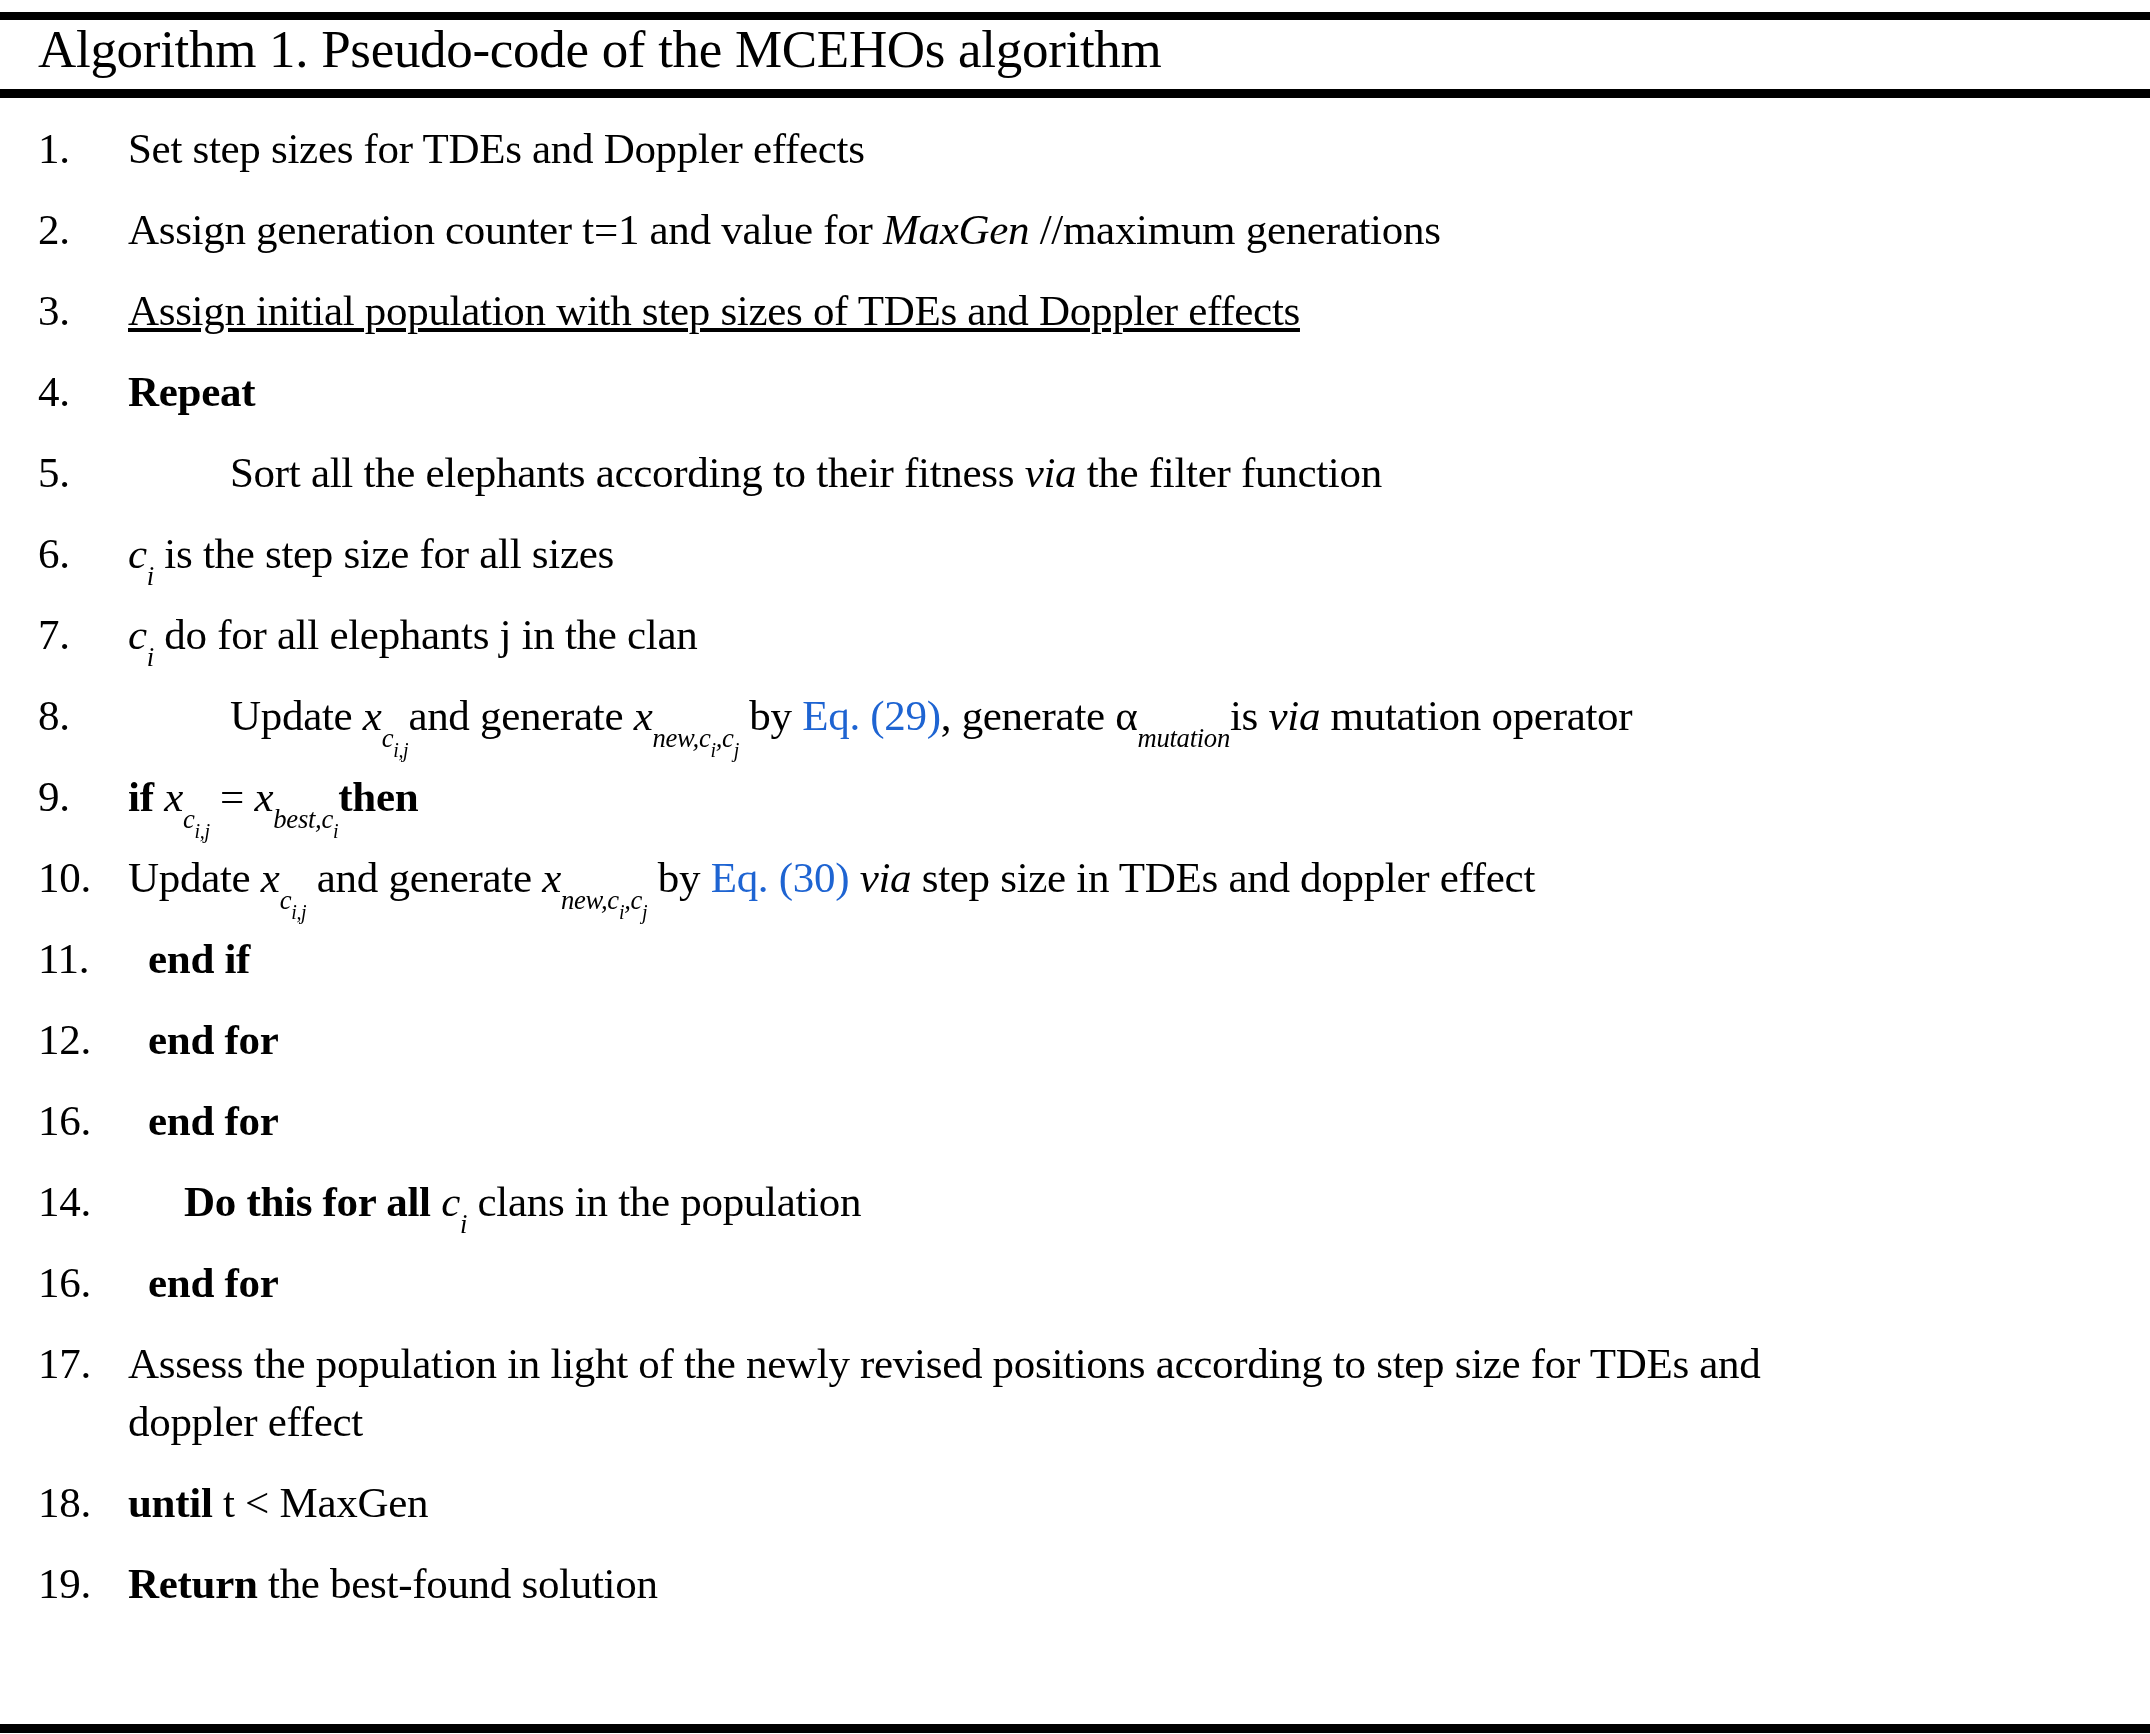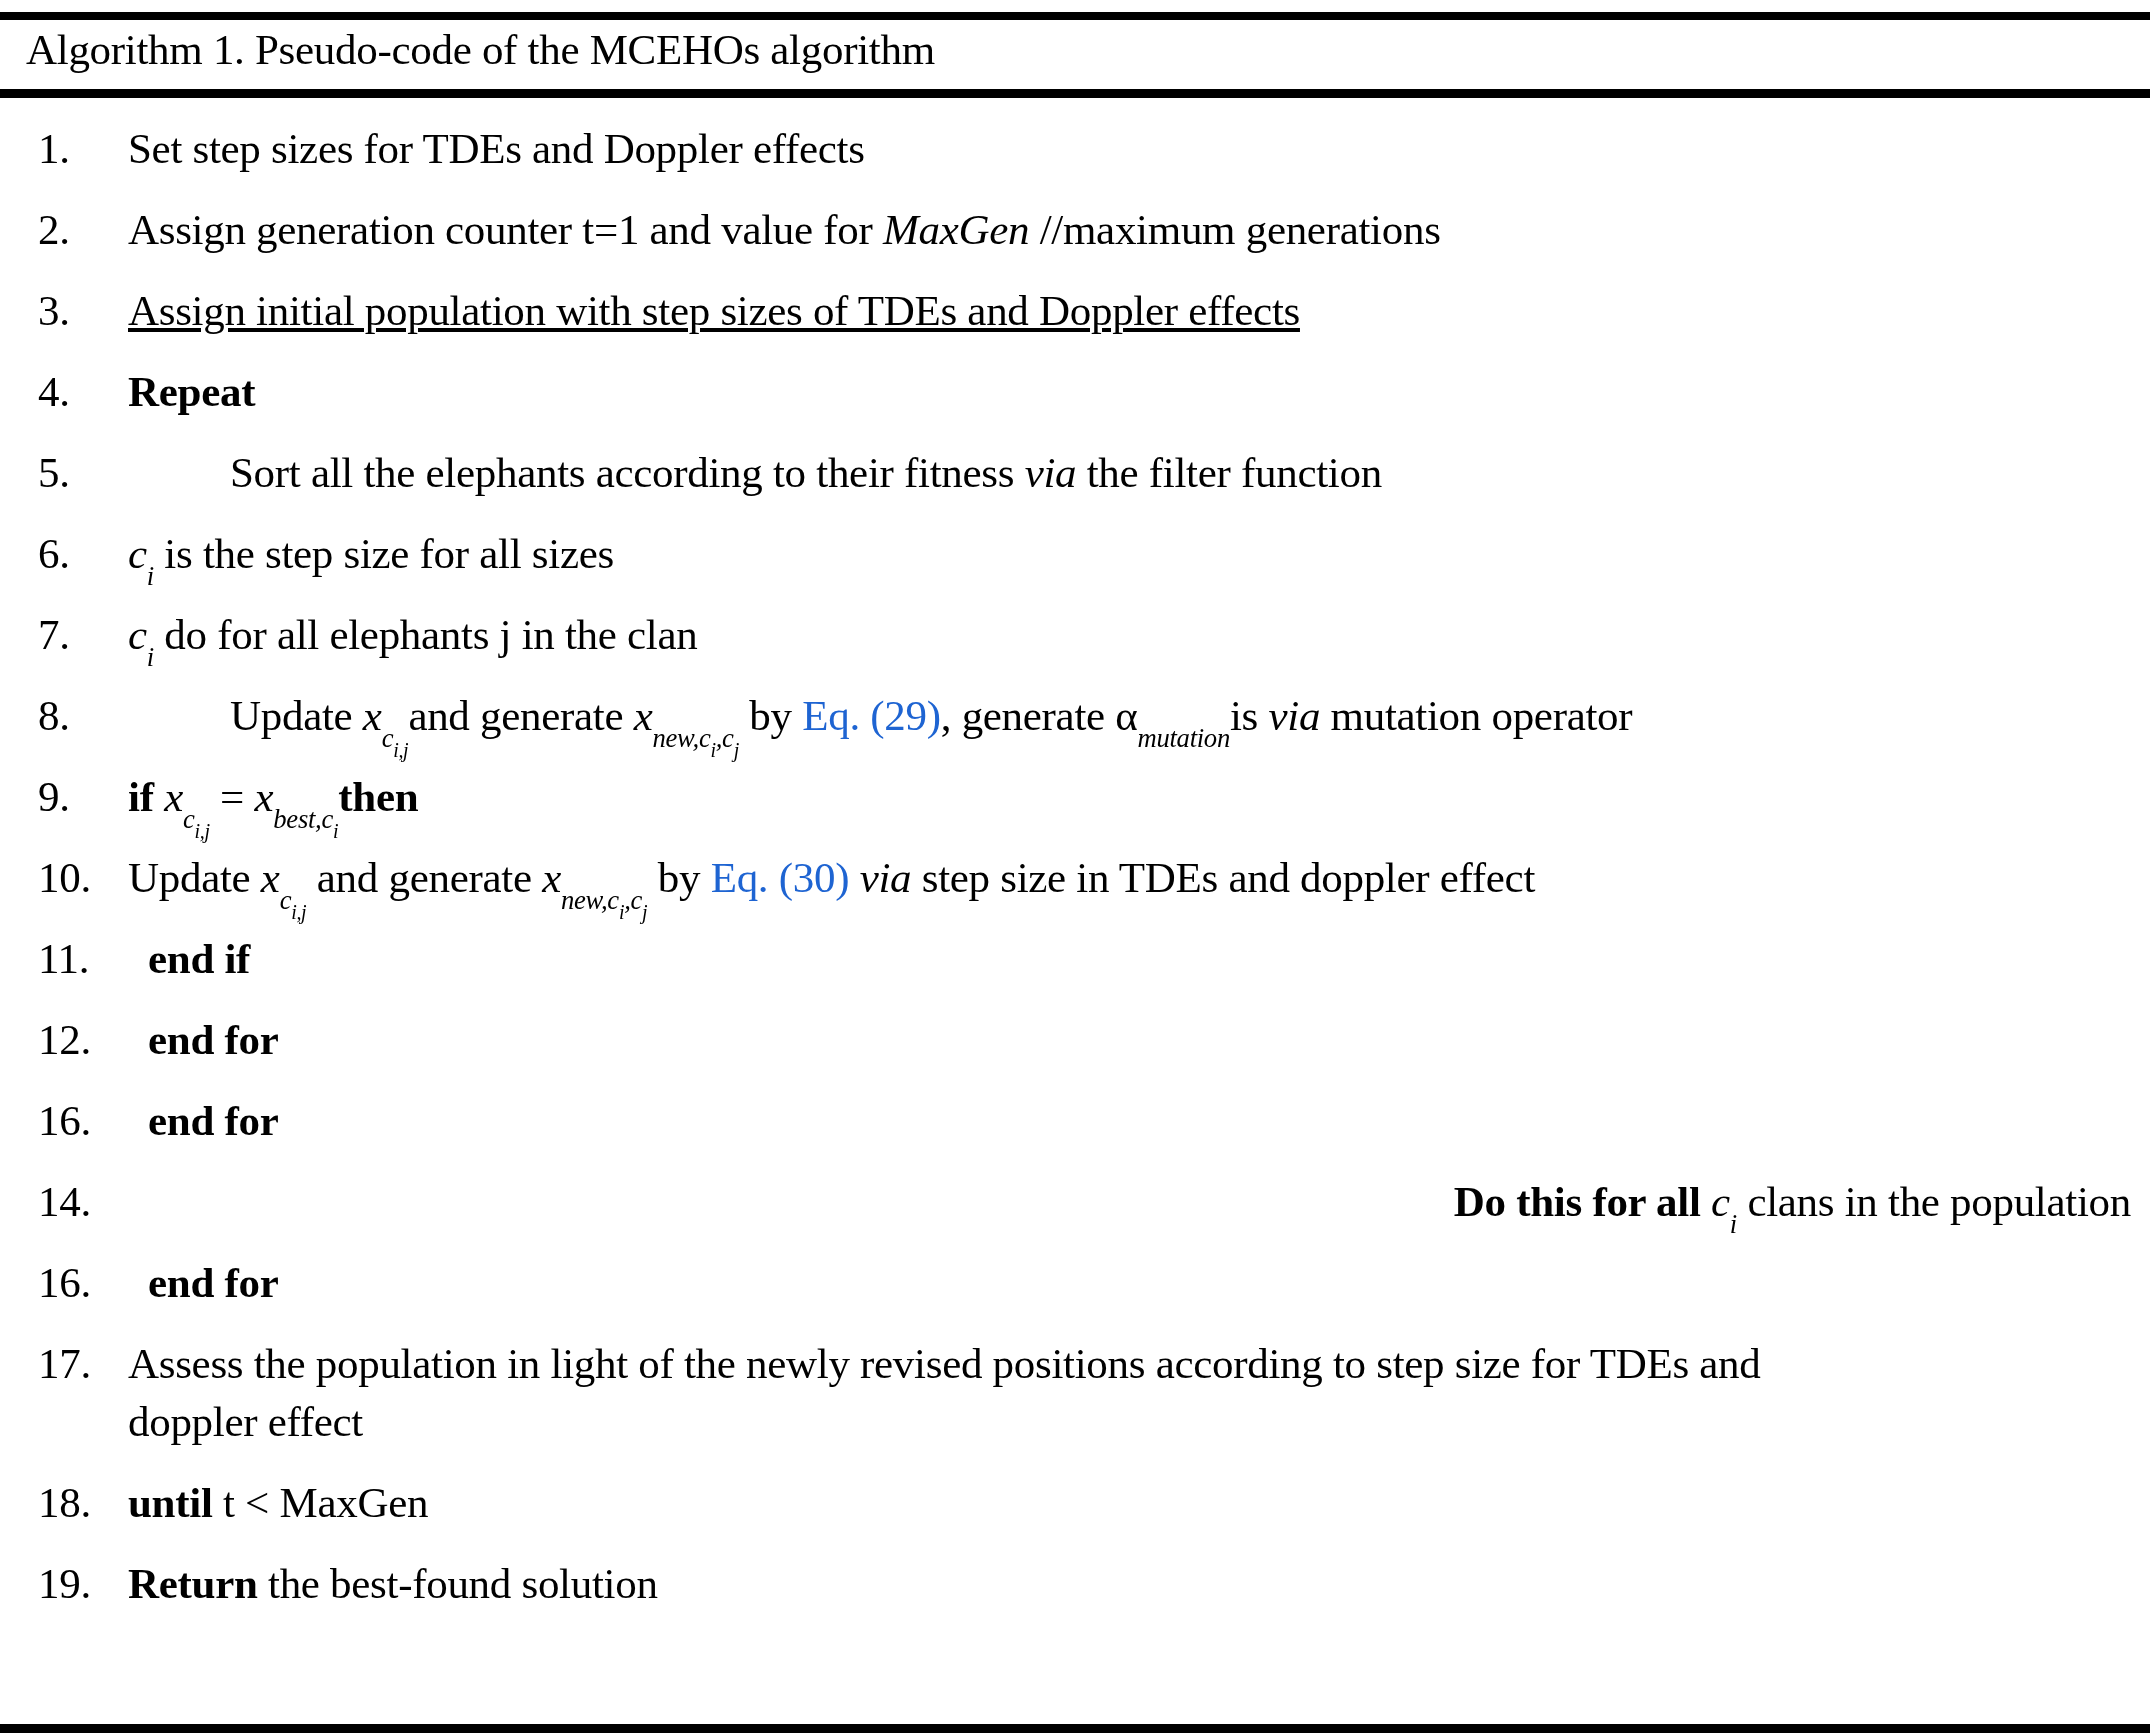--- a/index.html
+++ b/index.html
@@ -26,23 +26,23 @@
     left:0;
     right:0;
     background:var(--rule);
   }
   .rule-top{top:12px;height:7.7px;}
   .rule-mid{top:89px;height:8.8px;}
   .rule-bottom{bottom:1.1px;height:8.8px;}
   .header{
     position:absolute;
     top:20px;
-    left:26px;
+    left:38px;
     right:22px;
-    font-size:43px;
+    font-size:53px;
     line-height:59px;
     letter-spacing:-0.3px;
     white-space:nowrap;
   }
   .list{
     position:absolute;
     top:120px;
     left:38px;
     right:20px;
   }
@@ -135,21 +135,21 @@
       <div class="row">
         <span class="num">12.</span>
         <div class="content" style="padding-left: 20px;"><span class="s-b">end for</span></div>
       </div>
       <div class="row">
         <span class="num">16.</span>
         <div class="content" style="padding-left: 20px;"><span class="s-b">end for</span></div>
       </div>
       <div class="row">
         <span class="num">14.</span>
-        <div class="content" style="padding-left: 56px; text-align: right;"><span class="s-b">Do this for all </span><span class="s-i">c<sub><span class="s-i">i</span></sub></span><span class="s-r"> clans in the population</span></div>
+        <div class="content" style="padding-left: 56px;"><span class="s-b">Do this for all </span><span class="s-i">c<sub><span class="s-i">i</span></sub></span><span class="s-r"> clans in the population</span></div>
       </div>
       <div class="row">
         <span class="num">16.</span>
         <div class="content" style="padding-left: 20px;"><span class="s-b">end for</span></div>
       </div>
       <div class="row">
         <span class="num">17.</span>
         <div class="content" style="padding-left: 0px;"><span class="s-r nw">Assess the population in light of the newly revised positions according to step size for TDEs and</span><br><span class="s-r">doppler effect</span></div>
       </div>
       <div class="row">

